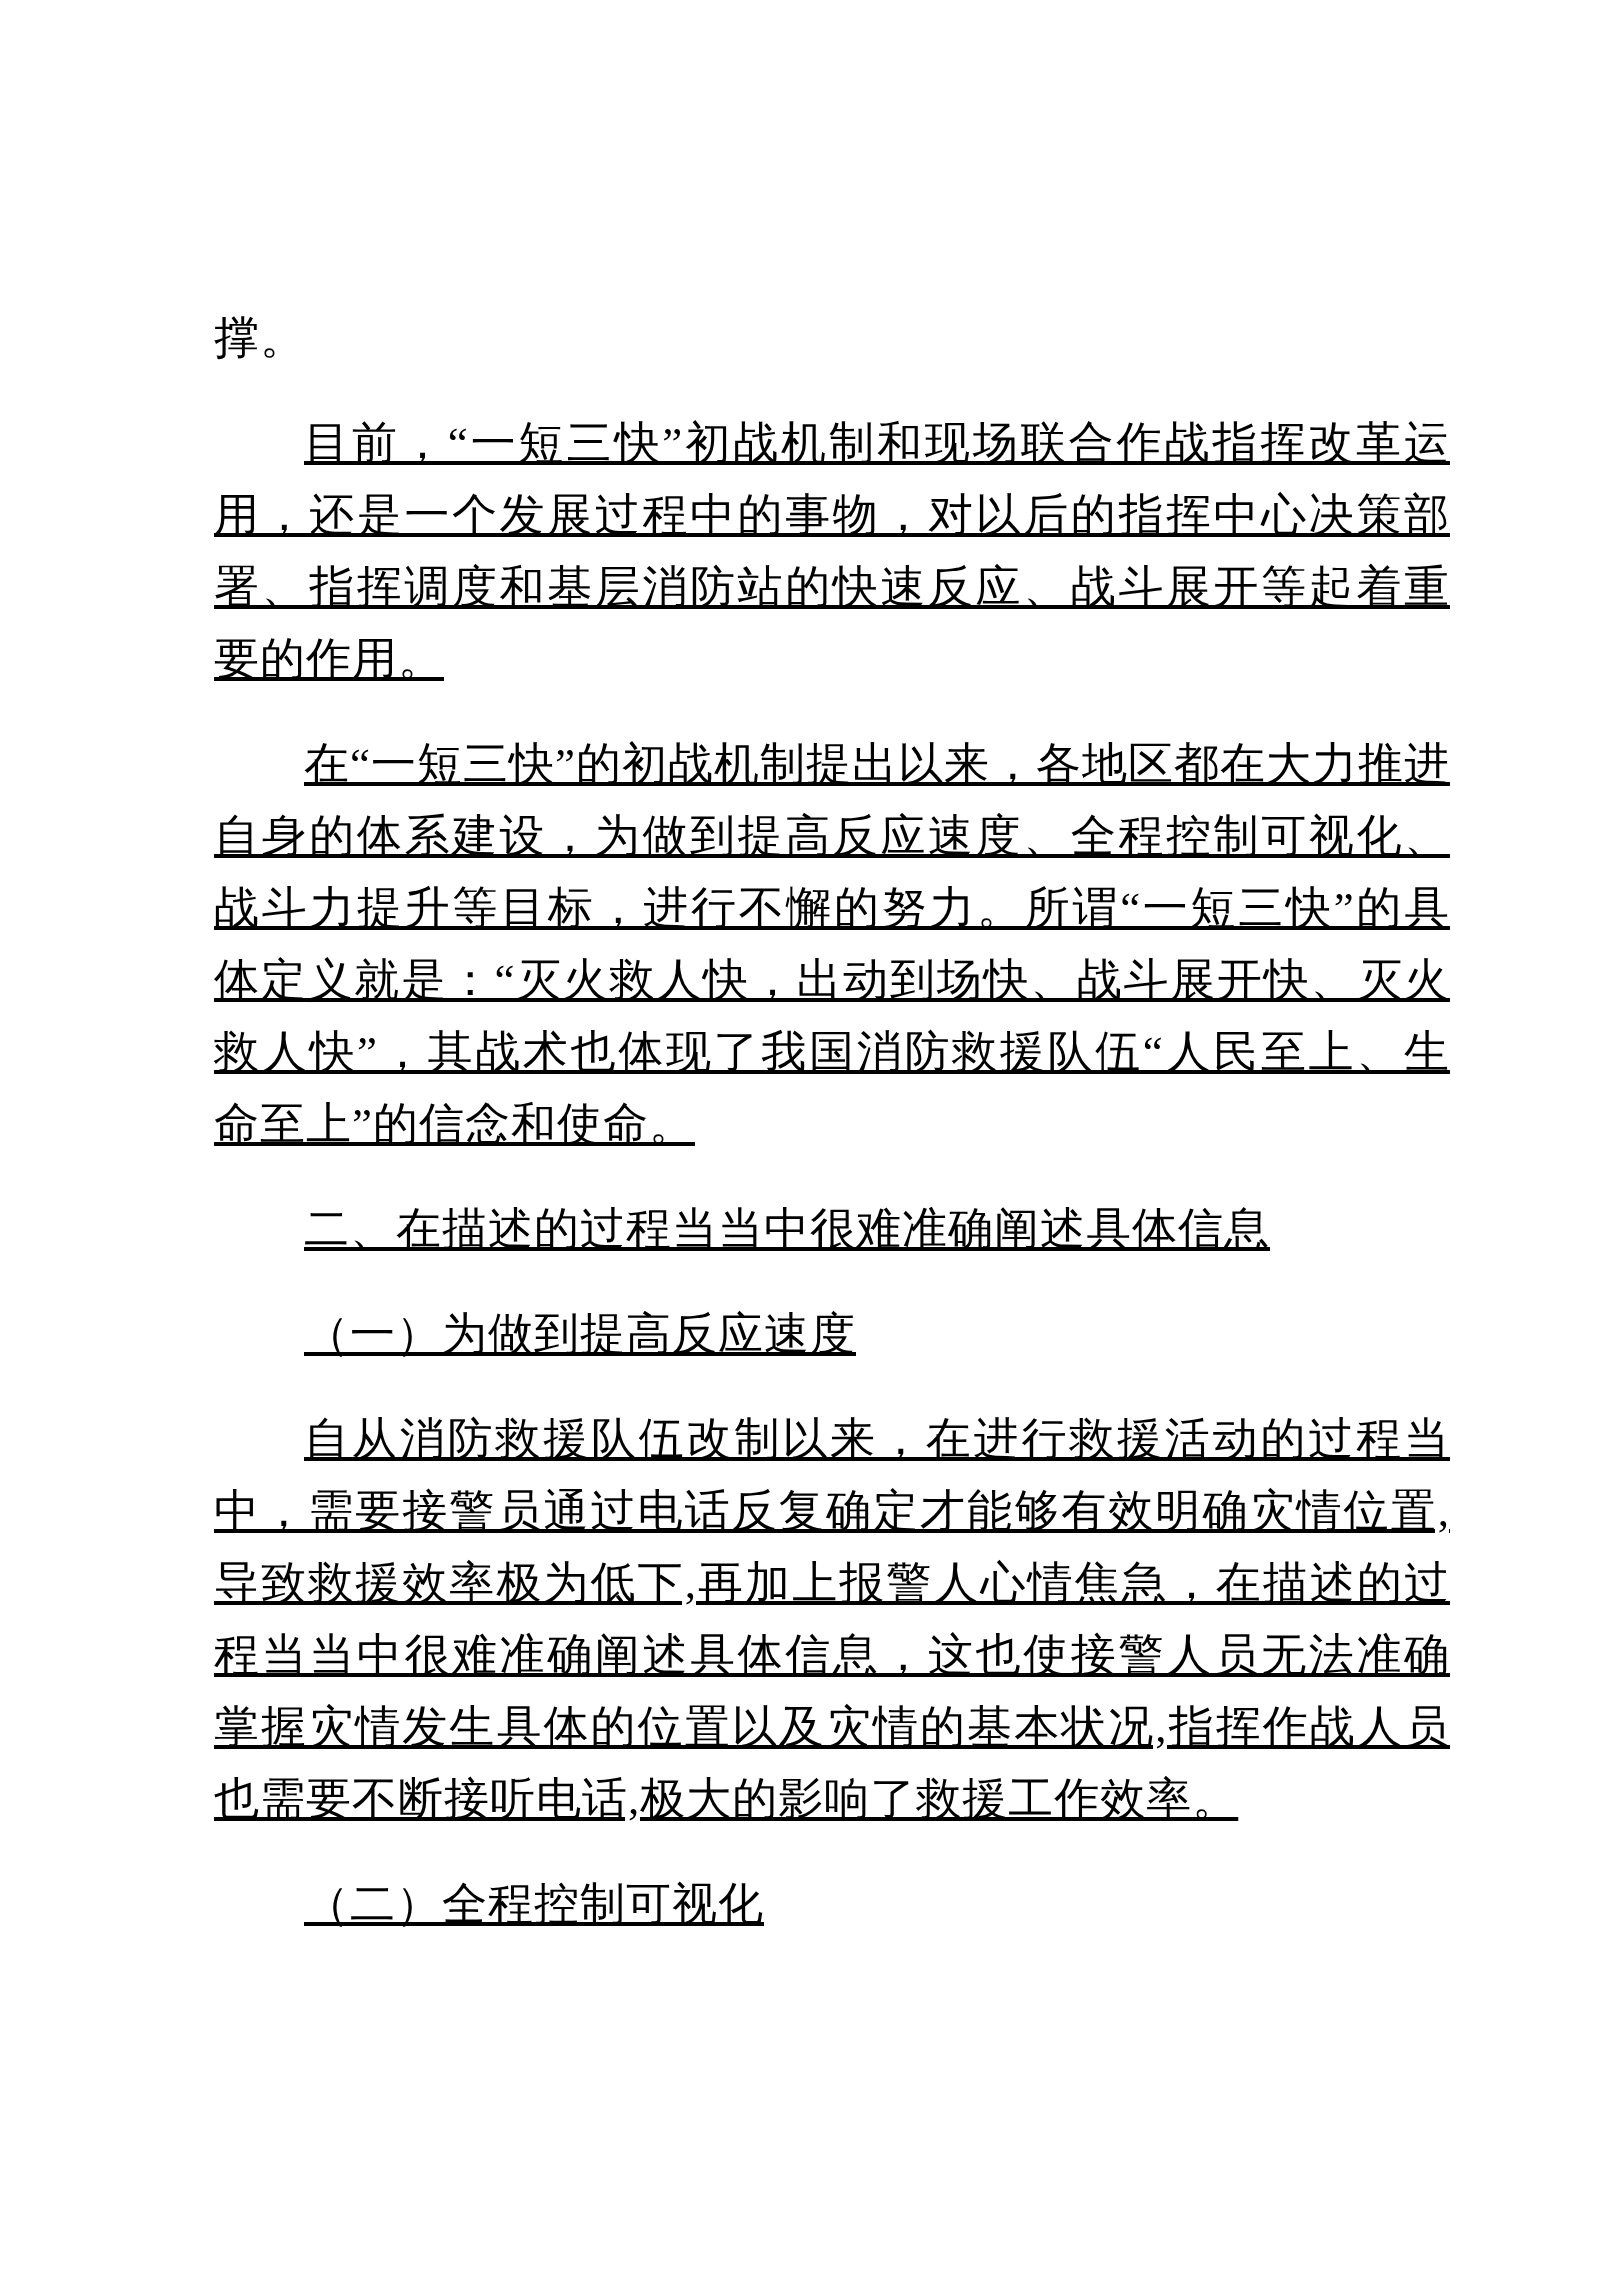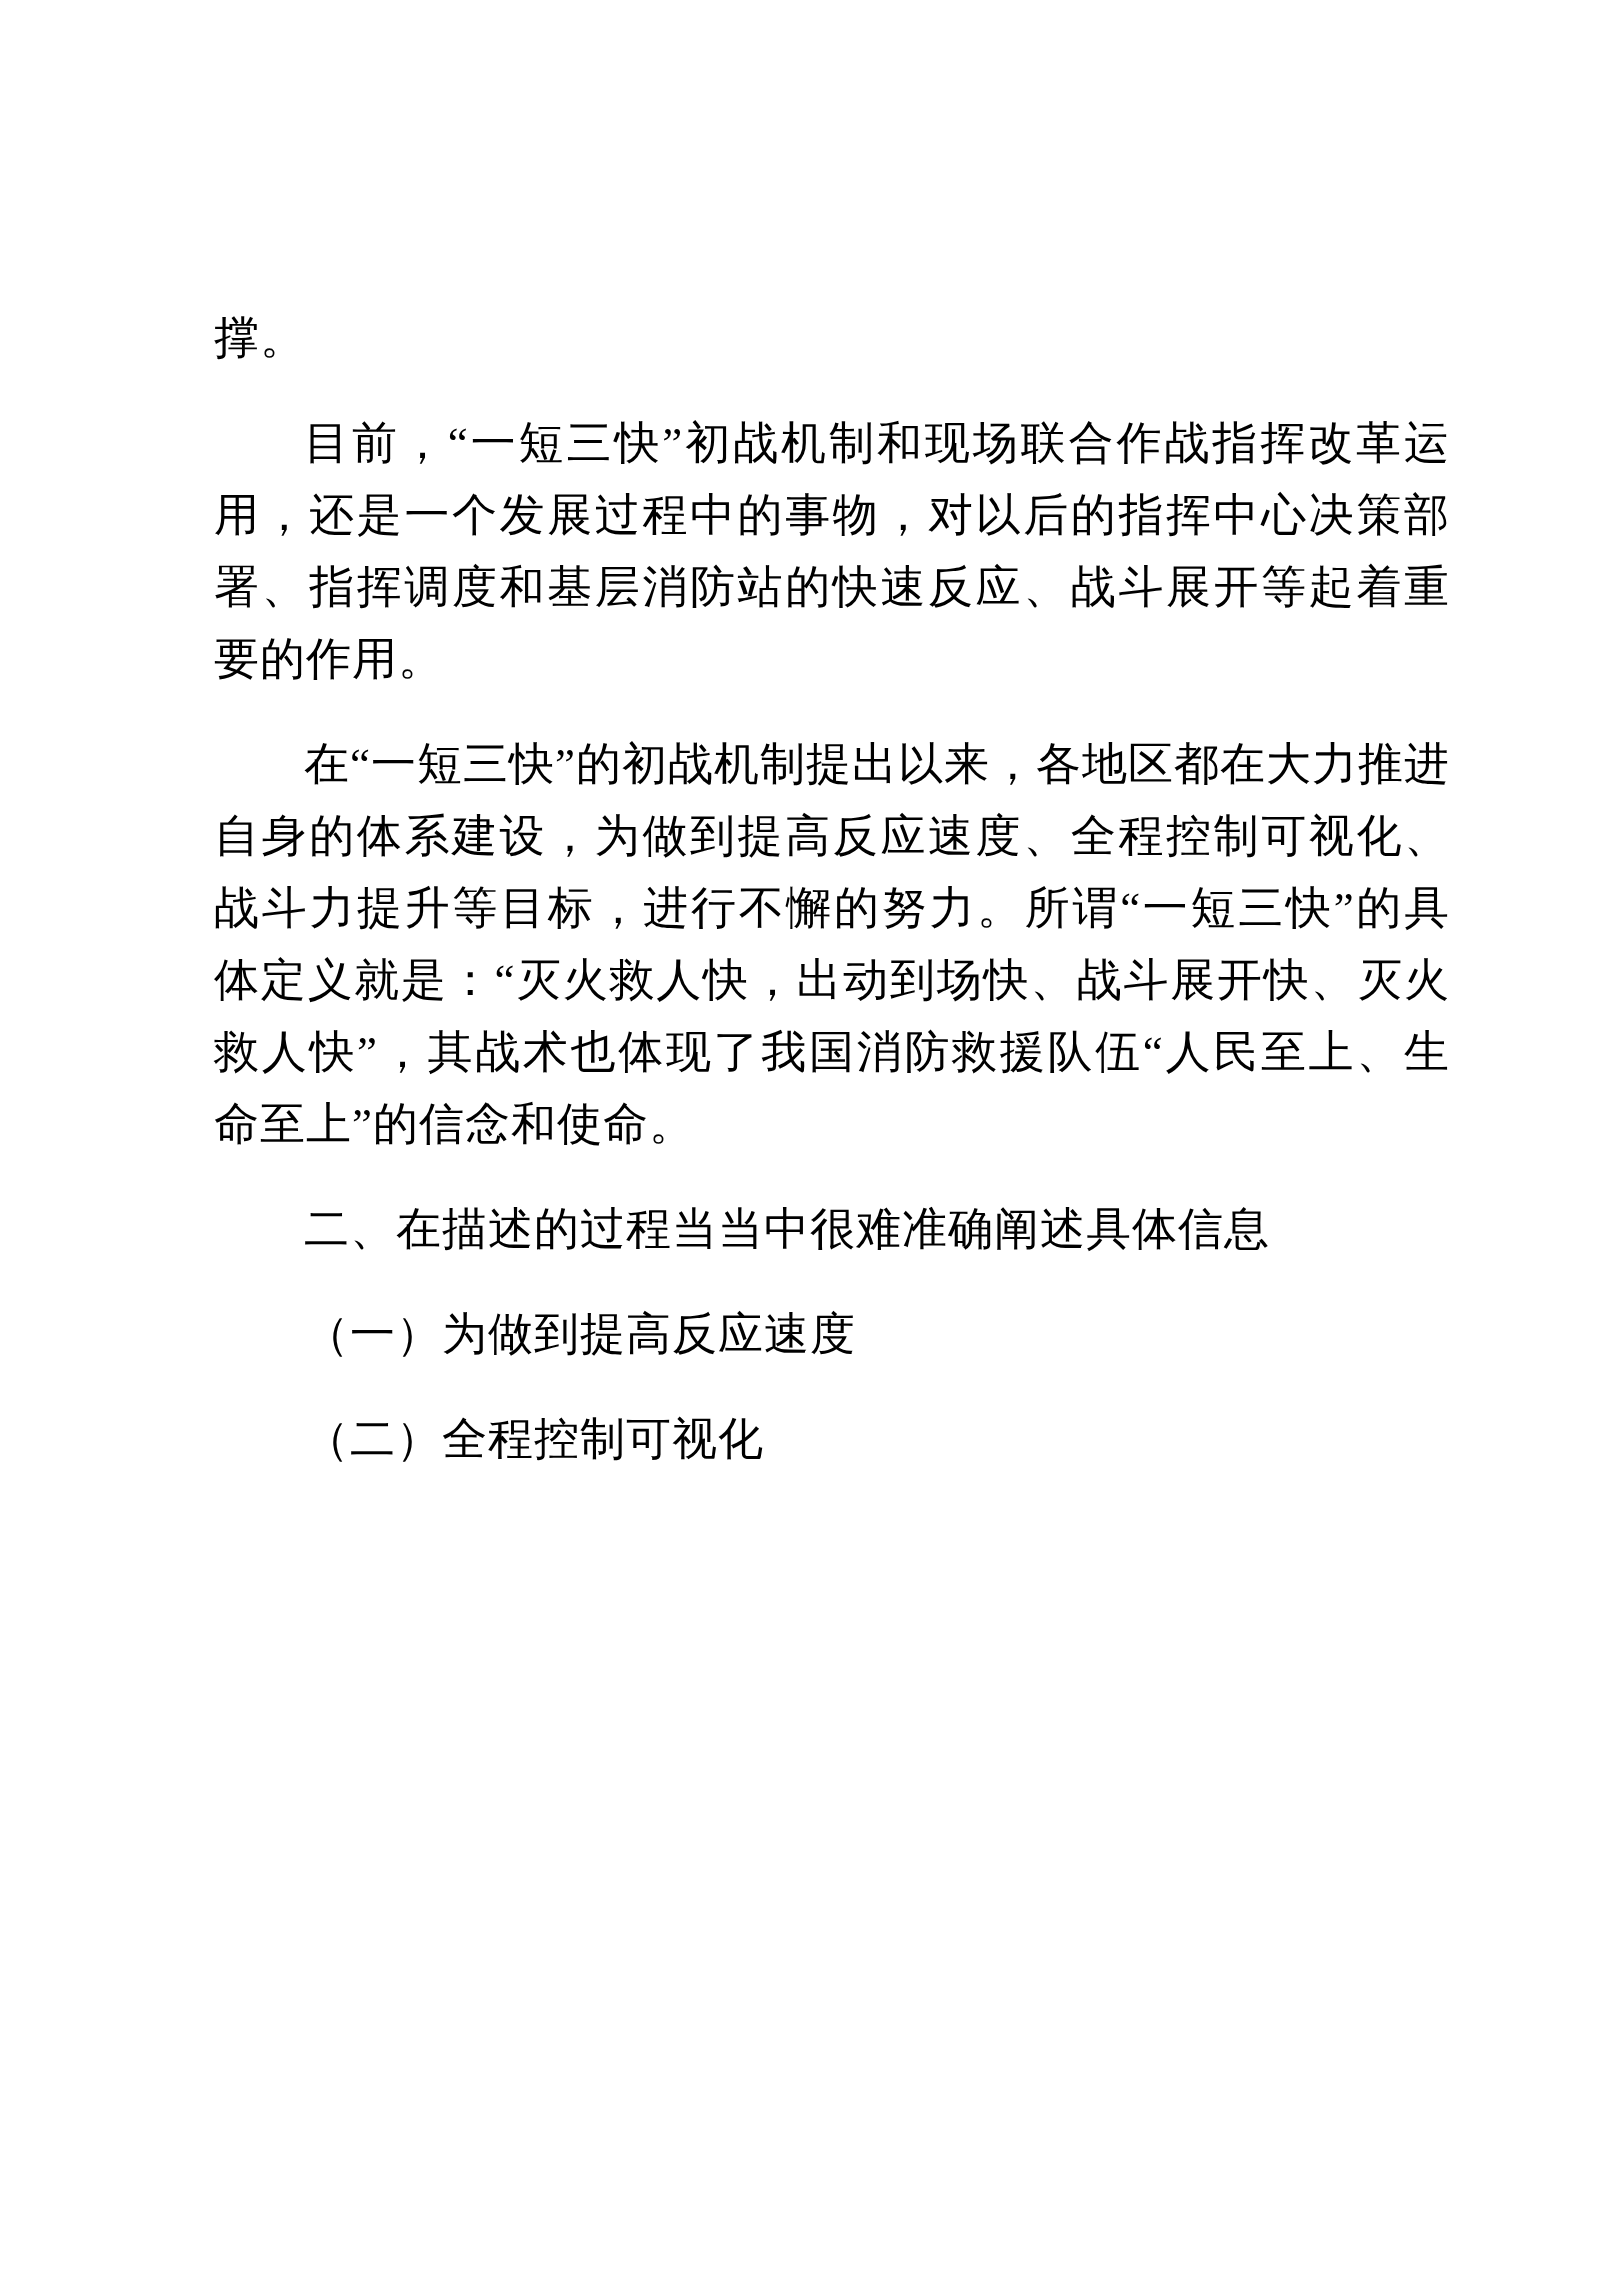--- a/index.html
+++ b/index.html
@@ -22,35 +22,37 @@
   }
   .para {
     margin: 0 0 33px 0;
     text-align: justify;
     text-justify: inter-character;
     letter-spacing: 1px;
     word-break: break-all;
   }
   .para.indent {
     text-indent: 2em;
+    text-decoration: underline;
   }
   .para.no-indent {
     text-indent: 0;
   }
 </style>
 </head>
 <body>
 
 <div class="page">
   <p class="para no-indent">撑。</p>
 
   <p class="para indent">目前，“一短三快”初战机制和现场联合作战指挥改革运用，还是一个发展过程中的事物，对以后的指挥中心决策部署、指挥调度和基层消防站的快速反应、战斗展开等起着重要的作用。</p>
 
   <p class="para indent">在“一短三快”的初战机制提出以来，各地区都在大力推进自身的体系建设，为做到提高反应速度、全程控制可视化、战斗力提升等目标，进行不懈的努力。所谓“一短三快”的具体定义就是：“灭火救人快，出动到场快、战斗展开快、灭火救人快”，其战术也体现了我国消防救援队伍“人民至上、生命至上”的信念和使命。</p>
 
   <p class="para indent">二、在描述的过程当当中很难准确阐述具体信息</p>
 
   <p class="para indent">（一）为做到提高反应速度</p>
 
+  <p class="para indent">自从消防救援队伍改制以来，在进行救援活动的过程当中，需要接警员通过电话反复确定才能够有效明确灾情位置,导致救援效率极为低下,再加上报警人心情焦急，在描述的过程当当中很难准确阐述具体信息，这也使接警人员无法准确掌握灾情发生具体的位置以及灾情的基本状况,指挥作战人员也需要不断接听电话,极大的影响了救援工作效率。</p>
 
   <p class="para indent">（二）全程控制可视化</p>
 </div>
 
 
 </body></html>

